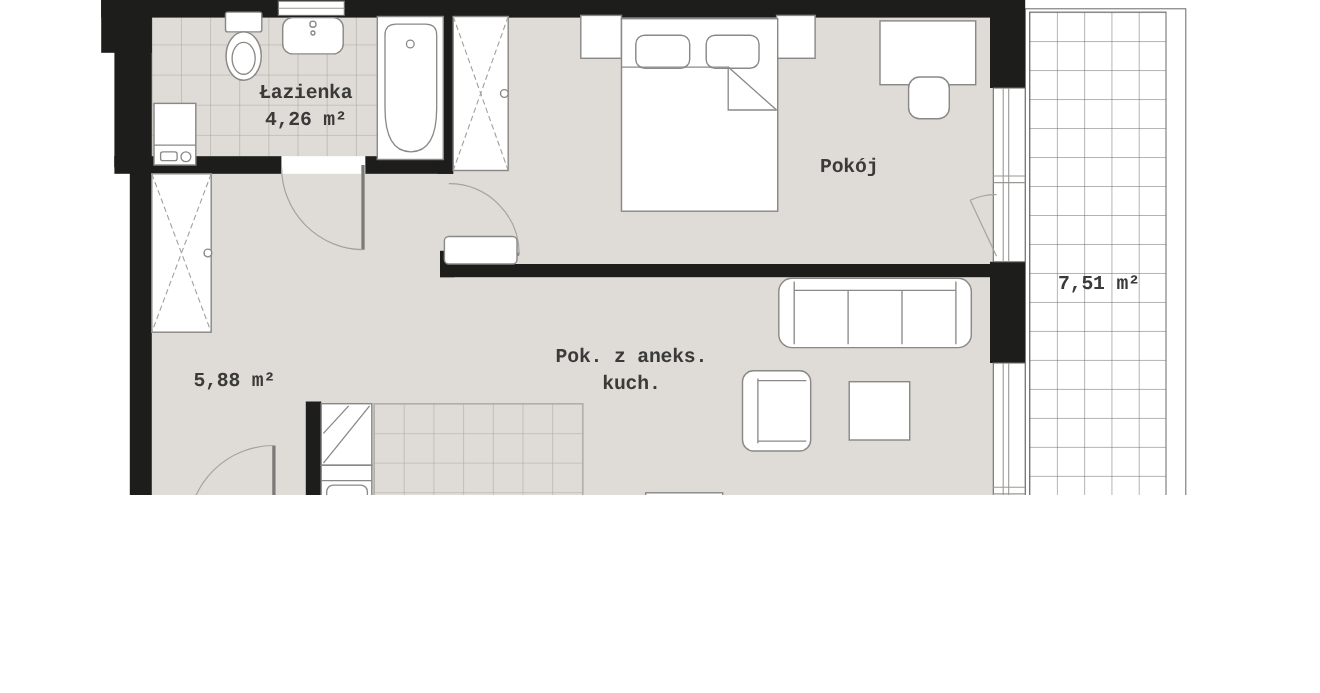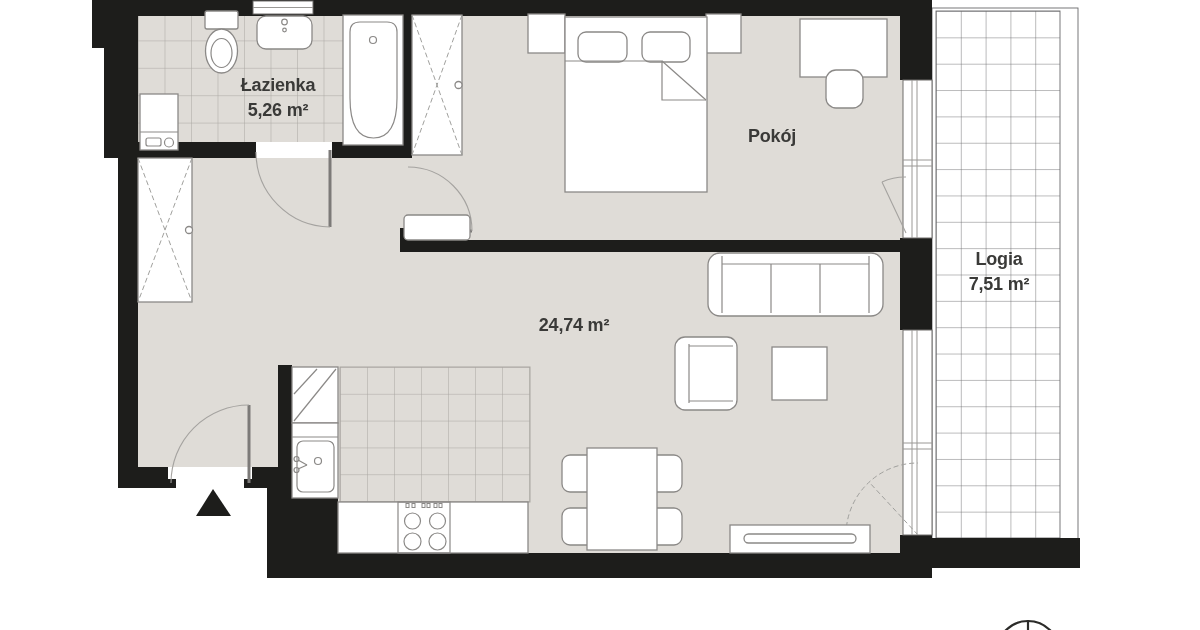--- a/index.html
+++ b/index.html
@@ -1,17 +1,17 @@
 <!DOCTYPE html>
 <html><head>
 <meta charset="utf-8">
 <style>
   html,body{margin:0;padding:0;background:#fff;}
-  #stage{position:relative;width:1200px;height:630px;background:#fff;overflow:hidden;
-         font-family:Liberation Sans, sans-serif;}
+  #stage{position:relative;width:1200px;height:450px;background:#fff;overflow:hidden;
+         font-family:Liberation Mono, monospace;}
   svg{position:absolute;left:0;top:0;}
   .wall{fill:#1d1d1b;stroke:none;}
   .furn{fill:#ffffff;stroke:#8b8987;stroke-width:1.3;}
   .ln{fill:none;stroke:#8b8987;stroke-width:1.2;}
   .thin{fill:none;stroke:#9a9895;stroke-width:1;}
   .leaf{fill:none;stroke:#7c7a78;stroke-width:3;}
   .arc{fill:none;stroke:#a5a3a0;stroke-width:1.1;}
   .dash{fill:none;stroke:#a0a09d;stroke-width:1;stroke-dasharray:5 3;}
   .frame{fill:#ffffff;stroke:#6f6d6b;stroke-width:1;}
   .label{position:absolute;width:170px;text-align:center;
@@ -233,27 +233,27 @@
   </g>
 
   <g>
     <circle cx="1028" cy="652" r="31" fill="none" stroke="#2b2b29" stroke-width="2.2"></circle>
     <line x1="1028" y1="620" x2="1028" y2="684" stroke="#2b2b29" stroke-width="2.2"></line>
   </g>
 </svg>
 
 <div class="label" style="left:193px;top:73px">
   <div>Łazienka</div>
-  <div>5,26 m²</div>
-</div>
-<div class="label" style="left:687px;top:124px">
+  <div>4,26 m²</div>
+</div>
+<div class="label" style="left:687px;top:140px">
   <div>Pokój</div>
 </div>
 <div class="label" style="left:128px;top:335px">
+  <div>5,88 m²</div>
 </div>
 <div class="label" style="left:489px;top:313px">
-  <div>24,74 m²</div>
+  <div>Pok. z aneks. kuch.</div>
 </div>
 <div class="label" style="left:914px;top:247px">
-  <div>Logia</div>
   <div>7,51 m²</div>
 </div>
 </div>
 
 </body></html>

